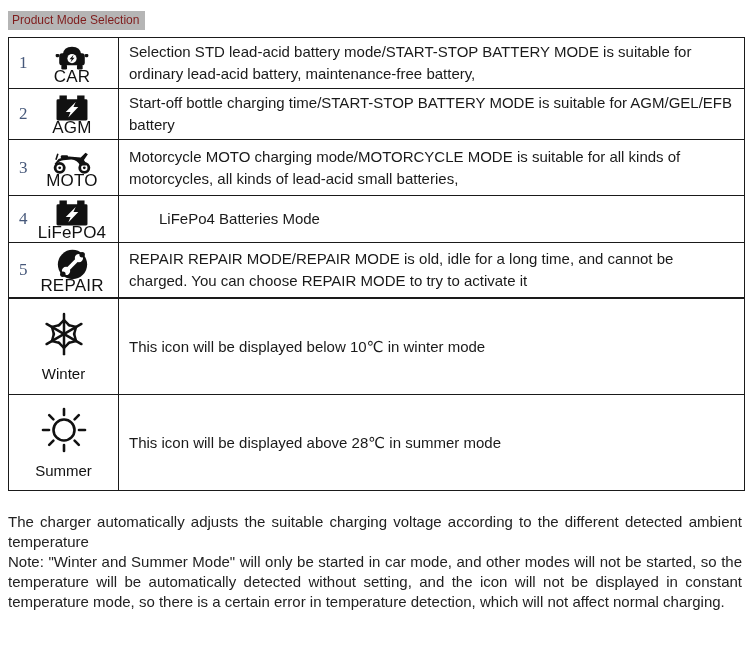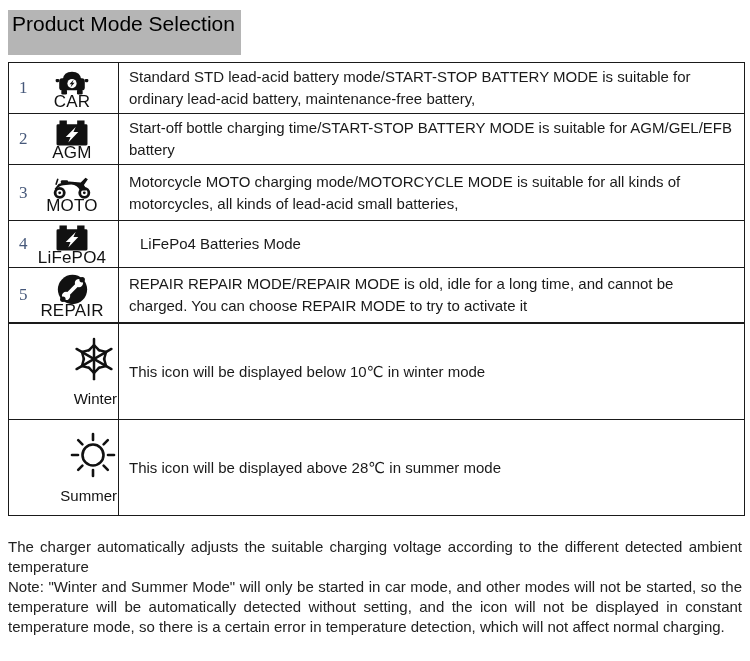--- a/index.html
+++ b/index.html
@@ -3,39 +3,39 @@
 <meta charset="utf-8">
 <style>
   html,body{margin:0;padding:0;}
   body{
     width:750px;height:661px;overflow:hidden;background:#ffffff;
     font-family:"Liberation Sans","DejaVu Sans",sans-serif;color:#1a1a1a;
     -webkit-font-smoothing:antialiased;
   }
   .page{padding:10px 5px 0 8px;}
   .doc-title{
-    display:inline-block;background:#b5b5b5;color:#000000;
-    font-size:21px;padding:2px 6px 19px 4px;margin:0 0 7px 0;
+    display:inline-block;background:#b5b5b5;color:#7f1d1d;
+    font-size:12px;padding:2px 6px 3px 4px;margin:0 0 7px 0;
   }
   table{border-collapse:collapse;width:737px;table-layout:fixed;}
   td{border:1px solid #1a1a1a;vertical-align:middle;}
   .c1{width:107px;}
   .c1wrap{display:flex;align-items:center;padding-left:9px;}
   .rownum{
     width:16px;font-family:"Liberation Serif","DejaVu Serif",serif;
     font-size:17px;color:#46587a;flex:0 0 auto;
   }
   .iconblock{flex:1;display:flex;flex-direction:column;align-items:center;margin-right:8px;}
   .iconlabel{font-size:17px;line-height:12px;color:#111;margin-top:0px;letter-spacing:.2px;}
   .desc{font-size:15px;line-height:22px;padding:3px 10px;}
-  .desc.indent{padding-left:21px;}
+  .desc.indent{padding-left:40px;}
   .r1{height:48px;}.r2{height:46px;}.r3{height:53px;}.r4{height:44px;}.r5{height:52px;}
   .season-title{font-size:14px;margin:4px 0 3px 0;}
   .sr{height:93px;}
-  .season-c1{display:flex;flex-direction:column;align-items:flex-end;justify-content:center;gap:8px;}
+  .season-c1{display:flex;flex-direction:column;align-items:center;justify-content:center;gap:8px;}
   .season-label{font-size:15px;color:#111;}
   .paras{margin:21px 8px 0 0;width:734px;}
   .paras p{margin:0;font-size:15px;line-height:20px;text-align:justify;color:#222;}
   svg{display:block;}
 </style>
 </head>
 <body>
 
 <div class="page">
 
@@ -55,21 +55,21 @@
                 <rect x="42" y="14" width="5" height="4.5" rx="1.5" fill="#111"></rect>
                 <rect x="9" y="29" width="8" height="7" rx="2" fill="#111"></rect>
                 <rect x="31" y="29" width="8" height="7" rx="2" fill="#111"></rect>
                 <circle cx="24" cy="20.5" r="6.5" fill="#fff"></circle>
                 <polygon points="26.2,15 20.5,21.6 23.6,21.6 21.8,26 27.6,19.4 24.6,19.4" fill="#111"></polygon>
               </svg>
               <span class="iconlabel">CAR</span>
             </span>
           </div>
         </td>
-        <td class="desc">Standard STD lead-acid battery mode/START-STOP BATTERY MODE is suitable for ordinary lead-acid battery, maintenance-free battery,</td>
+        <td class="desc">Selection STD lead-acid battery mode/START-STOP BATTERY MODE is suitable for ordinary lead-acid battery, maintenance-free battery,</td>
       </tr>
 
       <tr>
         <td class="c1 r2">
           <div class="c1wrap">
             <span class="rownum">2</span>
             <span class="iconblock">
               <svg width="34" height="28" viewBox="0 0 44 38">
                 <rect x="5" y="2" width="10" height="7" fill="#111"></rect>
                 <rect x="29" y="2" width="10" height="7" fill="#111"></rect>

